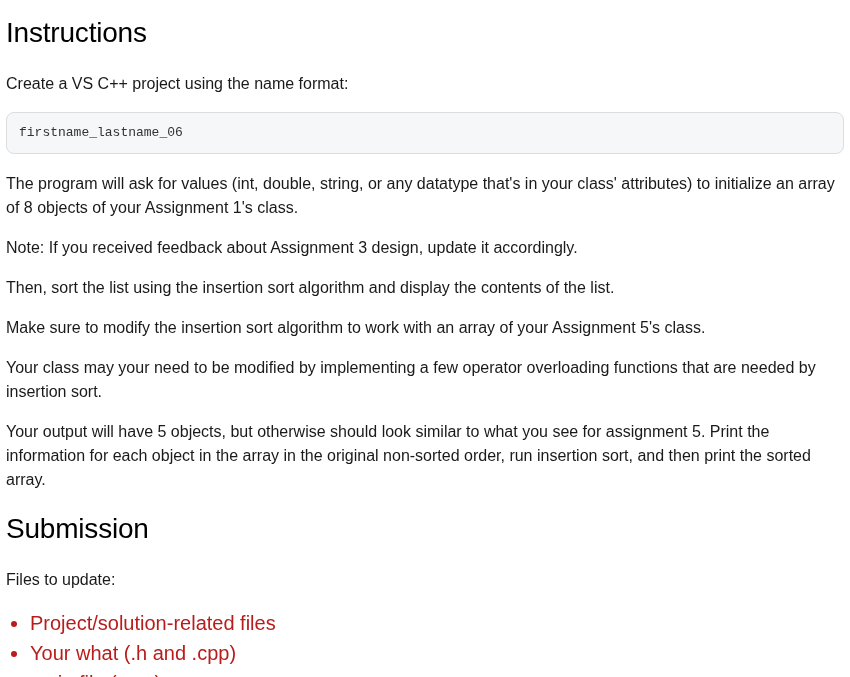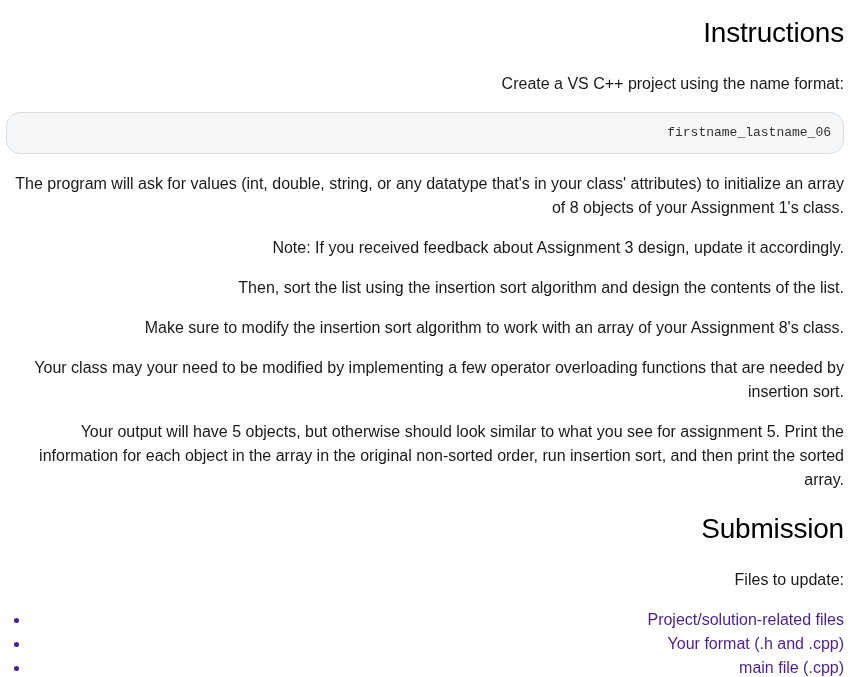--- a/index.html
+++ b/index.html
@@ -1,19 +1,18 @@
 <!DOCTYPE html>
 <html><head>
   <meta charset="utf-8">
   <style>
     * {
       box-sizing: border-box;
       margin: 0;
       padding: 0;
-      text-align: right;
     }
     body {
       font-family: "Segoe UI", -apple-system, "Helvetica Neue", Arial, sans-serif;
       background: #ffffff;
       color: #1a1a1a;
       padding: 6px;
       width: 850px;
       line-height: 1.5;
     }
     h2 {
@@ -27,61 +26,61 @@
       margin-top: 6px;
     }
     p {
       font-size: 16px;
       margin-bottom: 16px;
       color: #1a1a1a;
     }
     pre.code-block {
       background: #f6f7f8;
       border: 1px solid #dcdde0;
-      border-radius: 14px;
+      border-radius: 8px;
       padding: 10px 12px;
       font-family: "SFMono-Regular", Consolas, "Liberation Mono", Menlo, monospace;
       font-size: 13px;
       color: #333;
       margin-bottom: 18px;
       white-space: pre-wrap;
       word-break: break-all;
     }
     ul {
       margin-left: 24px;
       margin-bottom: 16px;
     }
     li {
-      font-size: 16px;
+      font-size: 20px;
       line-height: 1.5;
-      color: #4c1d95;
+      color: #b91c1c;
     }
   </style>
 </head>
 <body>
 
 <h2>Instructions</h2>
 
 <p>Create a VS C++ project using the name format:</p>
 
 <pre class="code-block">firstname_lastname_06</pre>
 
 <p>The program will ask for values (int, double, string, or any datatype that's in your class' attributes) to initialize an array of 8 objects of your Assignment 1's class.</p>
 
 <p>Note: If you received feedback about Assignment 3 design, update it accordingly.</p>
 
-<p>Then, sort the list using the insertion sort algorithm and design the contents of the list.</p>
+<p>Then, sort the list using the insertion sort algorithm and display the contents of the list.</p>
 
-<p>Make sure to modify the insertion sort algorithm to work with an array of your Assignment 8's class.</p>
+<p>Make sure to modify the insertion sort algorithm to work with an array of your Assignment 5's class.</p>
 
 <p>Your class may your need to be modified by implementing a few operator overloading functions that are needed by insertion sort.</p>
 
 <p>Your output will have 5 objects, but otherwise should look similar to what you see for assignment 5. Print the information for each object in the array in the original non-sorted order, run insertion sort, and then print the sorted array.</p>
 
 <h2>Submission</h2>
 
 <p>Files to update:</p>
 
 <ul>
   <li>Project/solution-related files</li>
-  <li>Your format (.h and .cpp)</li>
+  <li>Your what (.h and .cpp)</li>
   <li>main file (.cpp)</li>
 </ul>
 
 </body></html>

